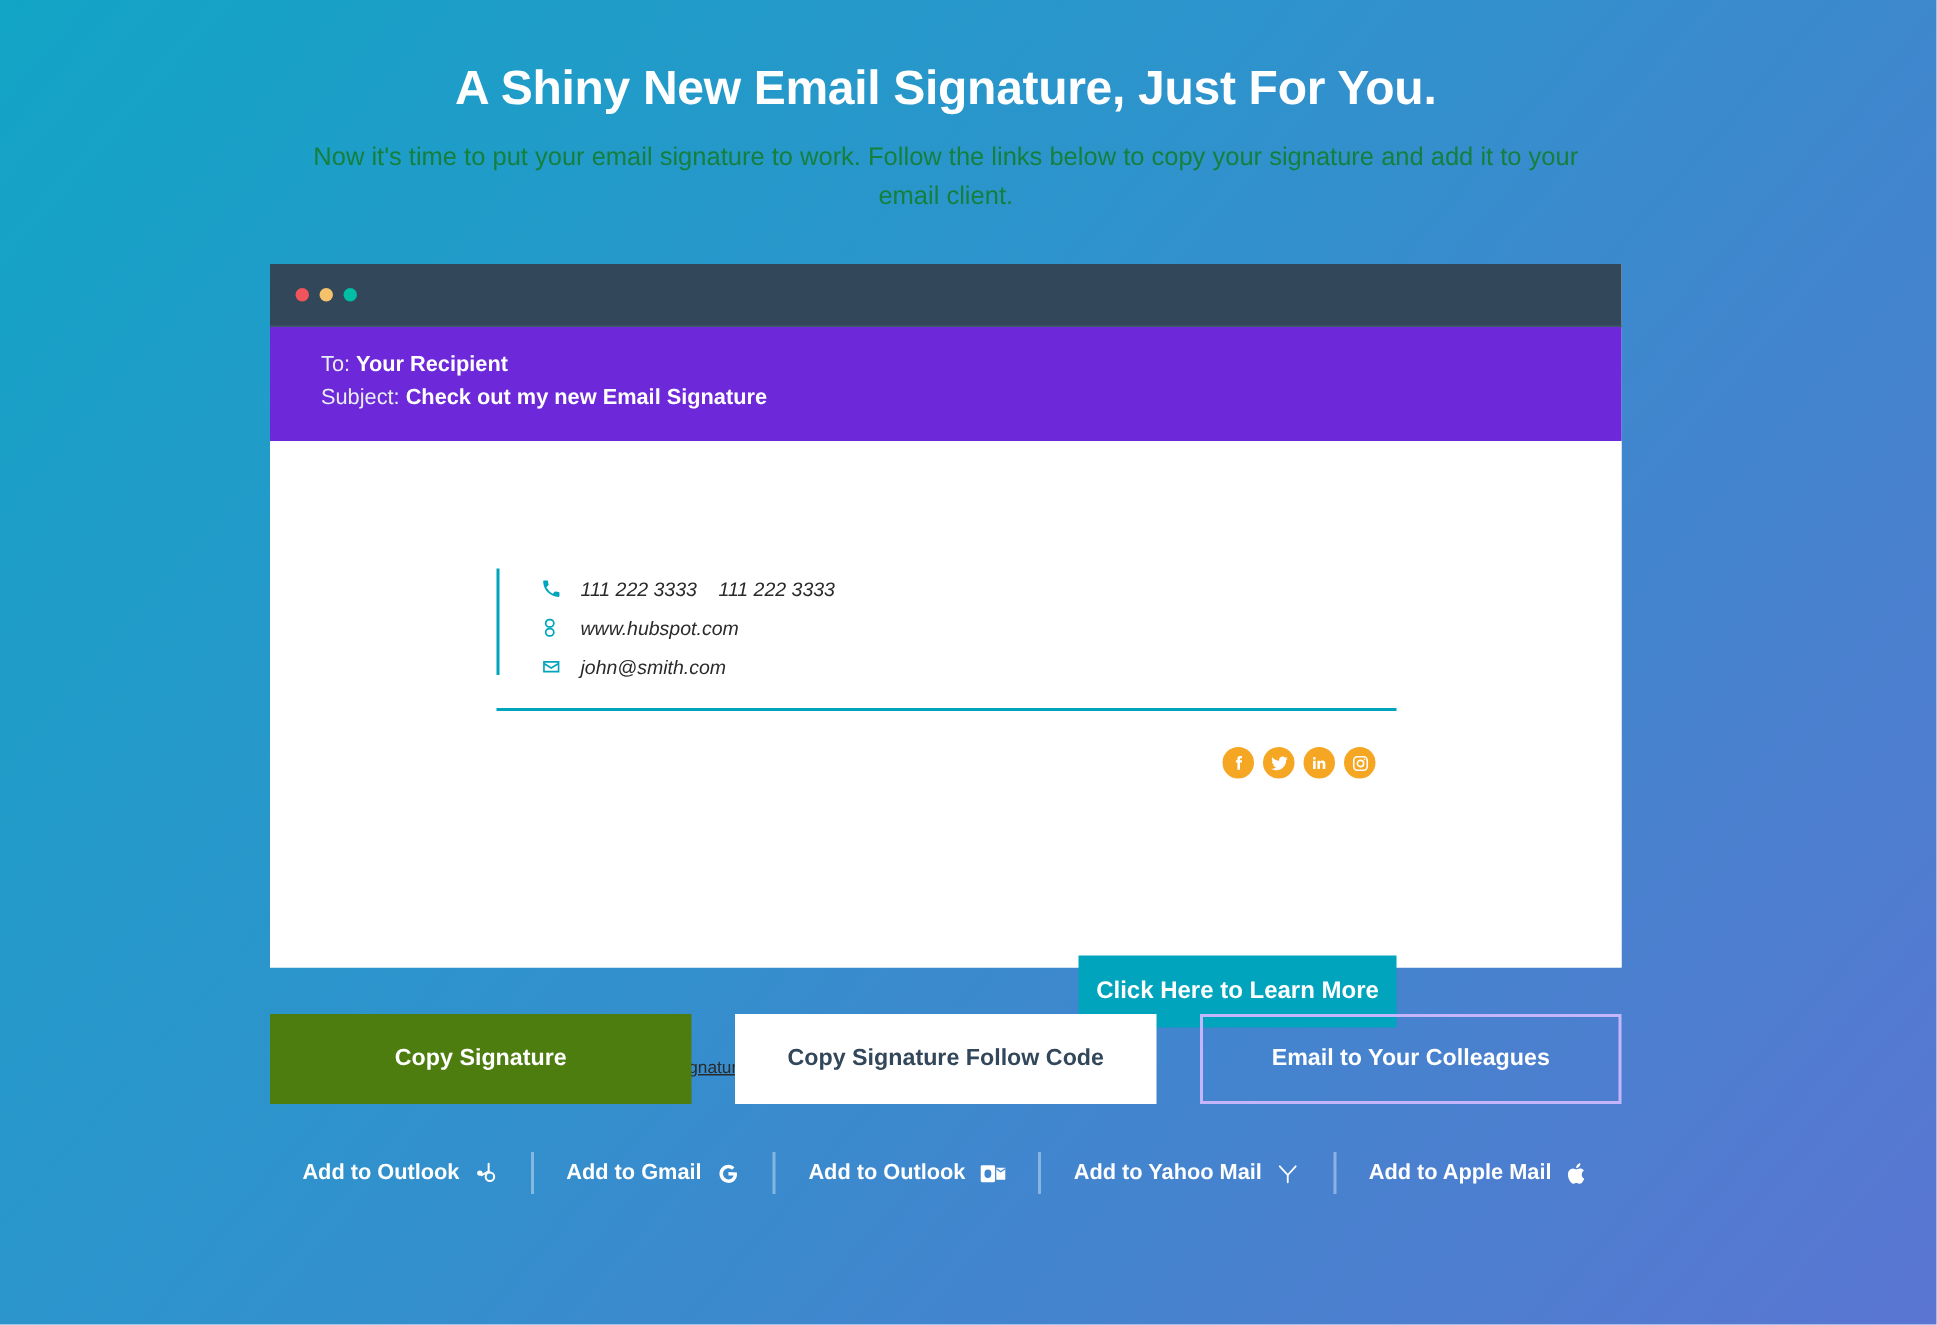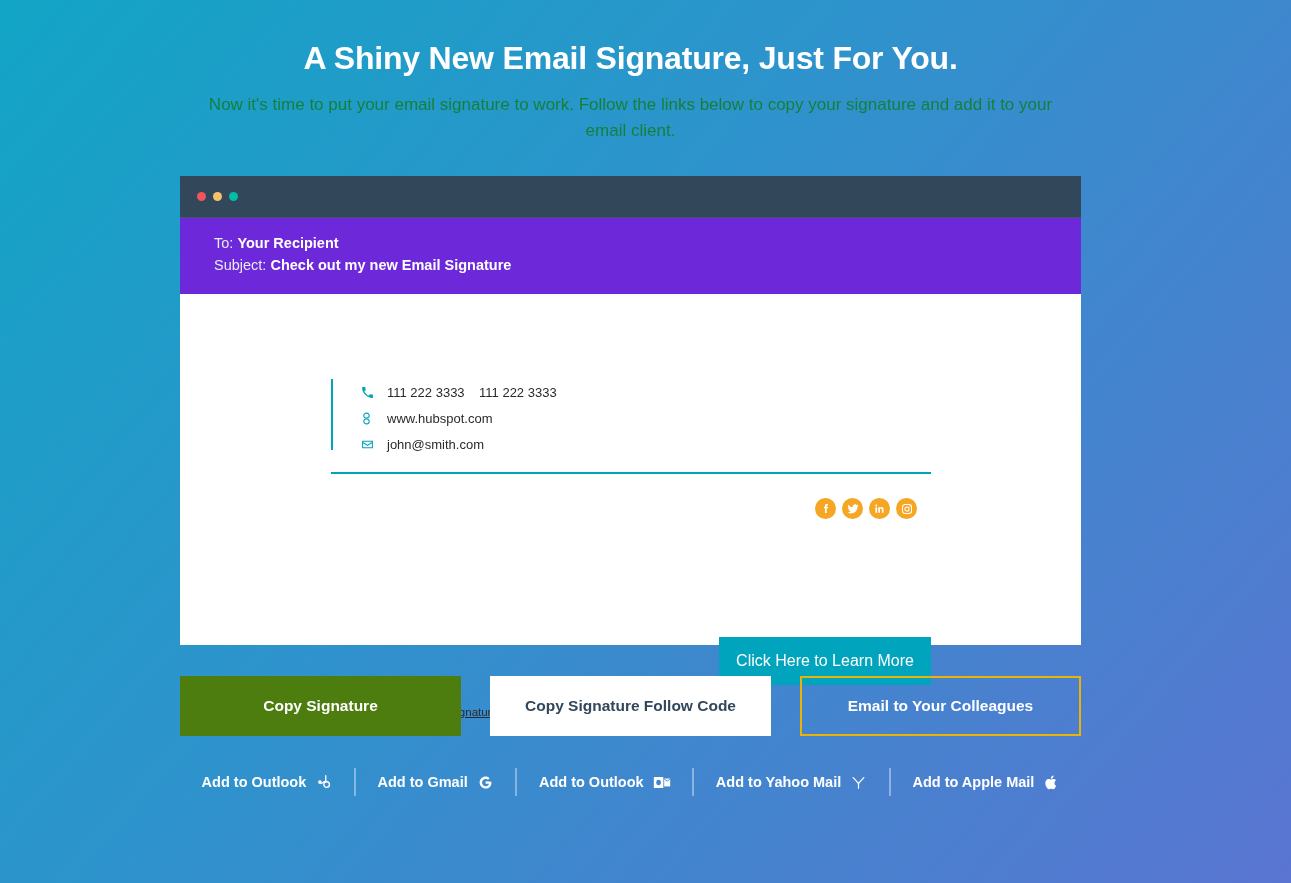--- a/index.html
+++ b/index.html
@@ -142,20 +142,21 @@
     align-items: center;
     justify-content: flex-start;
     color: #00a4bd;
   }
   .sig-icon svg { display: block; }
   .sig-text {
     font-size: 13px;
     color: #2a2a2a;
     margin-left: 4px;
     white-space: pre;
+    font-style: italic;
   }
 
   .hrule {
     position: absolute;
     left: 151px;
     top: 178px;
     width: 600px;
     height: 2px;
     background: #00a4bd;
   }
@@ -182,21 +183,21 @@
   
   .cta {
     position: absolute;
     left: 539px;
     top: 343px;
     width: 212px;
     height: 48px;
     background: #00a4bd;
     color: #ffffff;
     font-size: 16px;
-    font-weight: normal;
+    font-weight: bold;
     display: flex;
     align-items: center;
     justify-content: center;
     border: none;
     cursor: pointer;
     font-family: "Liberation Sans", sans-serif;
   }
 
   .free-link {
     position: absolute;
@@ -228,21 +229,21 @@
     font-weight: bold;
     cursor: pointer;
     font-family: "Liberation Sans", sans-serif;
     border: none;
   }
   .btn-dark  { background: #4d7c0f; color: #ffffff; }
   .btn-white { background: #ffffff; color: #33475b; }
   .btn-ghost {
     background: transparent;
     color: #ffffff;
-    border: 2px solid #eab308;
+    border: 2px solid #c4b5fd;
   }
 
   
   .addlinks {
     position: absolute;
     left: 180px;
     top: 767px;
     width: 901px;
     height: 30px;
     display: flex;

